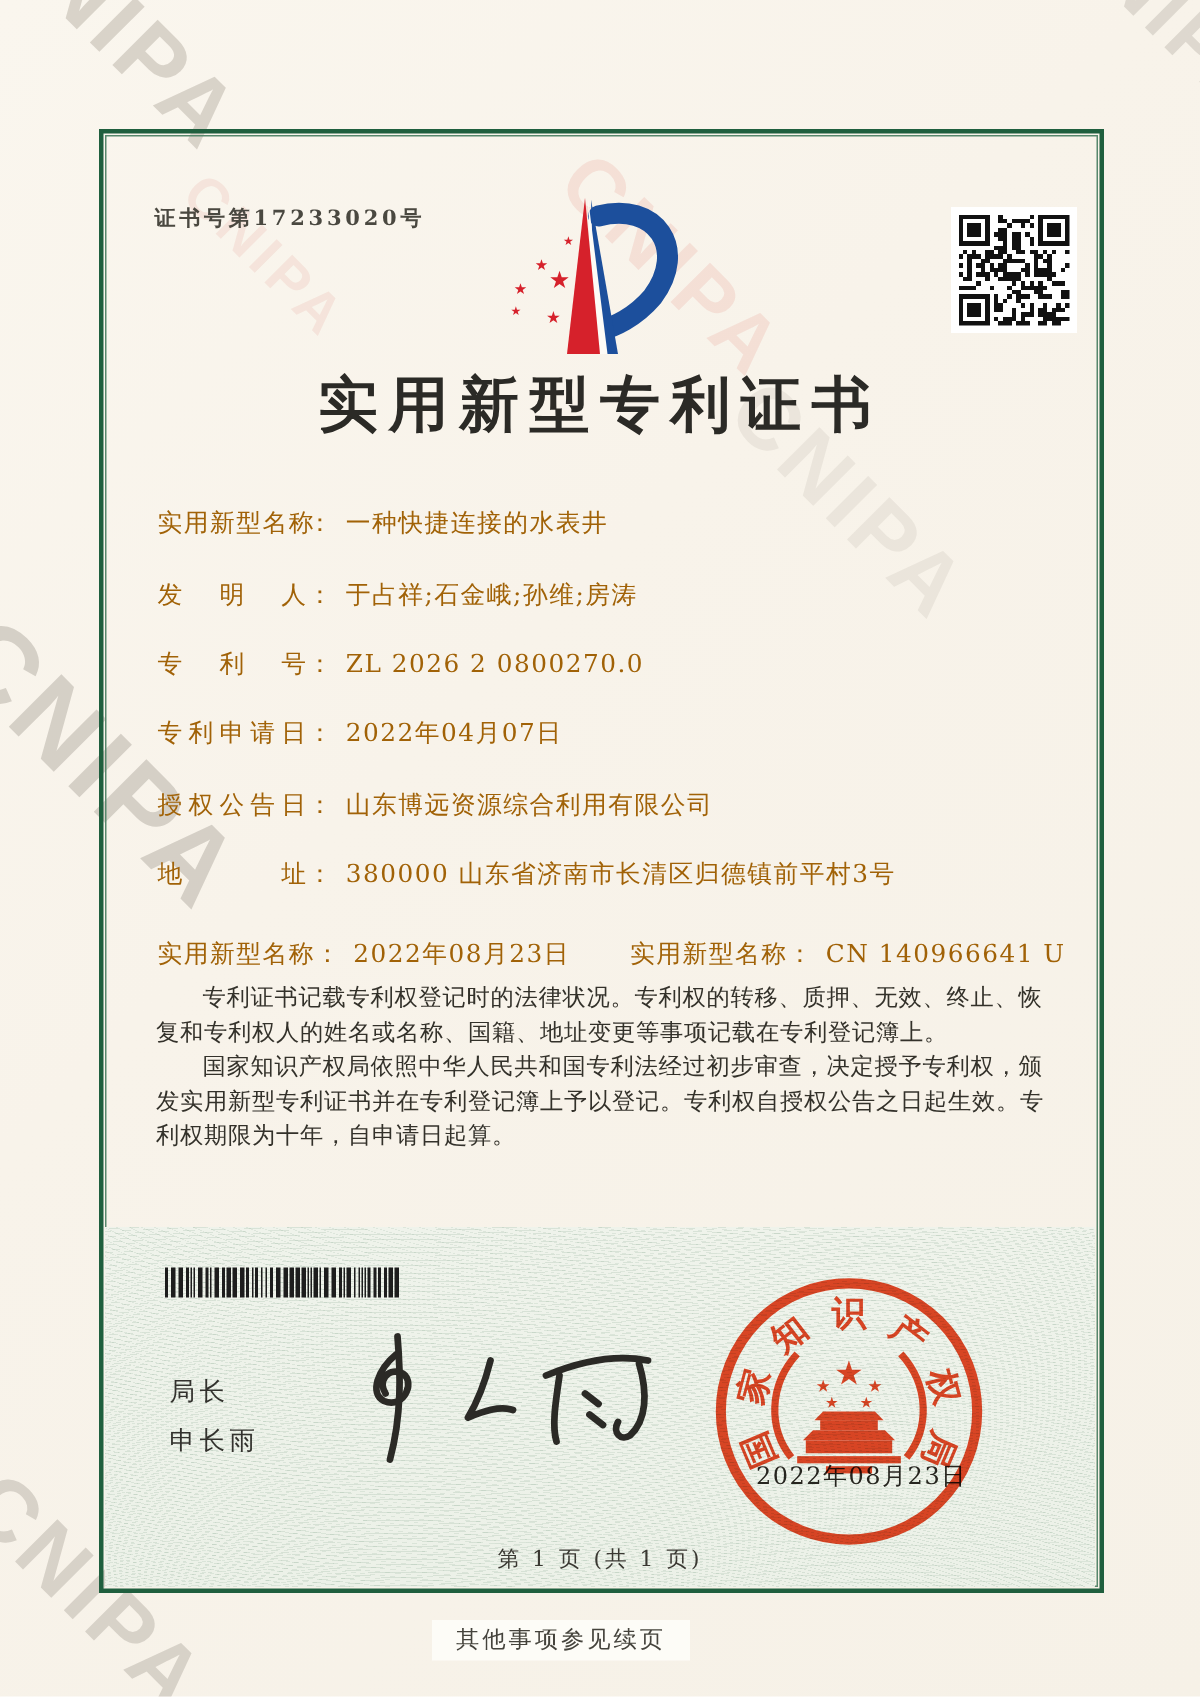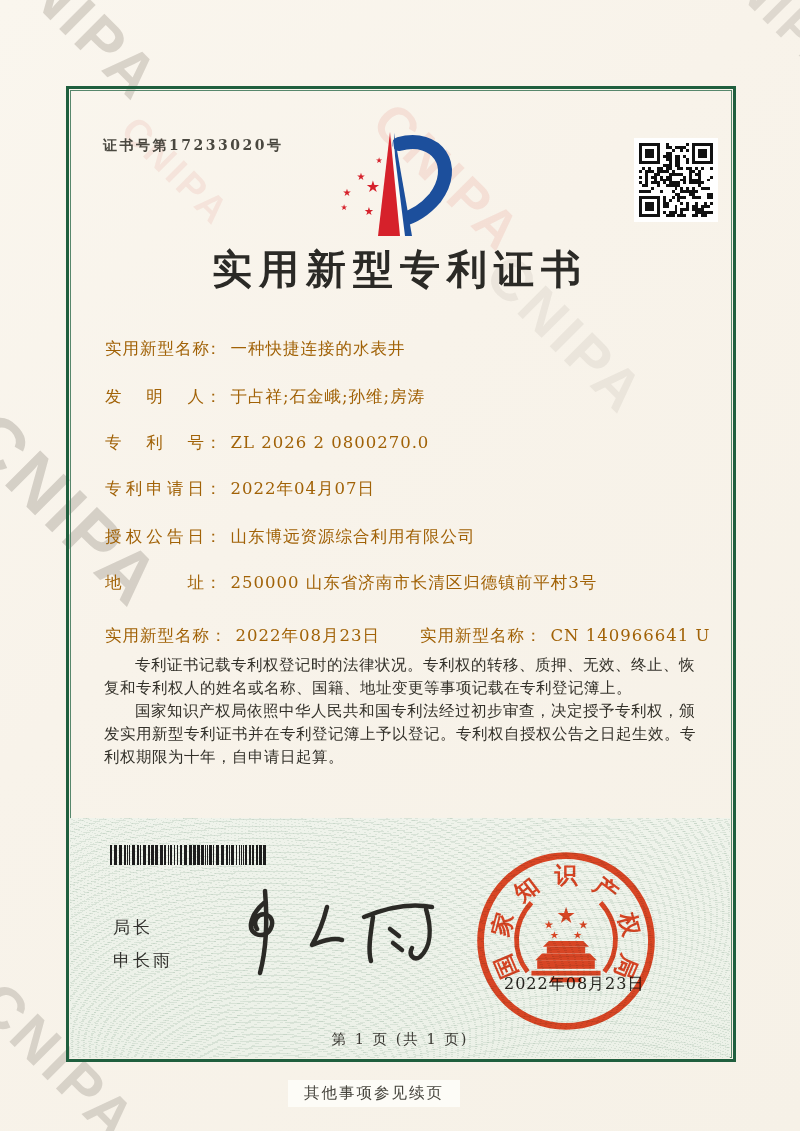--- a/index.html
+++ b/index.html
@@ -325,21 +325,21 @@
 <div class="row" style="top:432px">
   <span class="flabel">专利号</span><span class="colon">：</span><span>ZL 2026 2 0800270.0</span>
 </div>
 <div class="row" style="top:478px">
   <span class="flabel">专利申请日</span><span class="colon">：</span><span>2022年04月07日</span>
 </div>
 <div class="row" style="top:526px">
   <span class="flabel">授权公告日</span><span class="colon">：</span><span>山东博远资源综合利用有限公司</span>
 </div>
 <div class="row" style="top:572px">
-  <span class="flabel">地址</span><span class="colon">：</span><span>250000 山东省济南市长清区归德镇前平村3号</span>
+  <span class="flabel">地址</span><span class="colon">：</span><span>380000 山东省济南市长清区归德镇前平村3号</span>
 </div>
 
 <div class="row" style="top:625px">
   <span class="flabel auto">实用新型名称</span><span class="colon">：</span><span>2022年08月23日</span>
   <span class="grant-right">
     <span class="flabel auto">实用新型名称</span><span class="colon">：</span><span>CN 140966641 U</span>
   </span>
 </div>
 
 <div class="paras">

